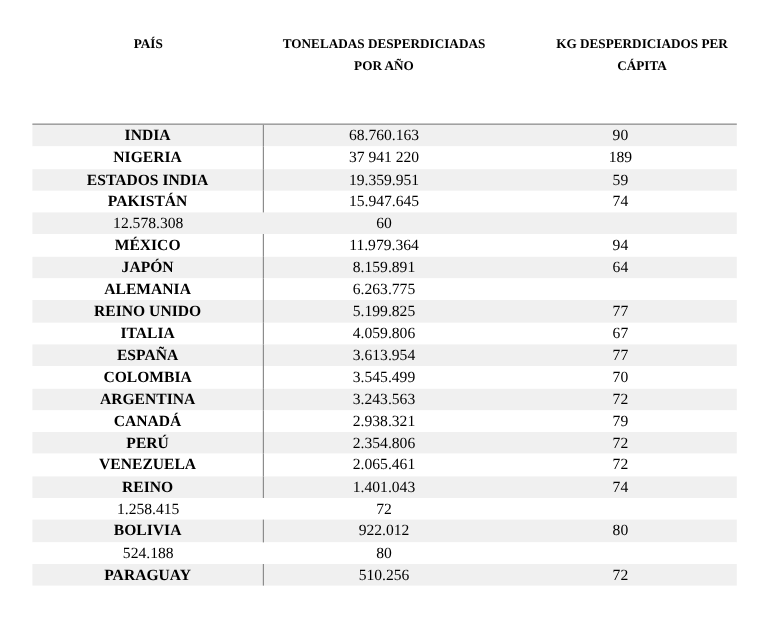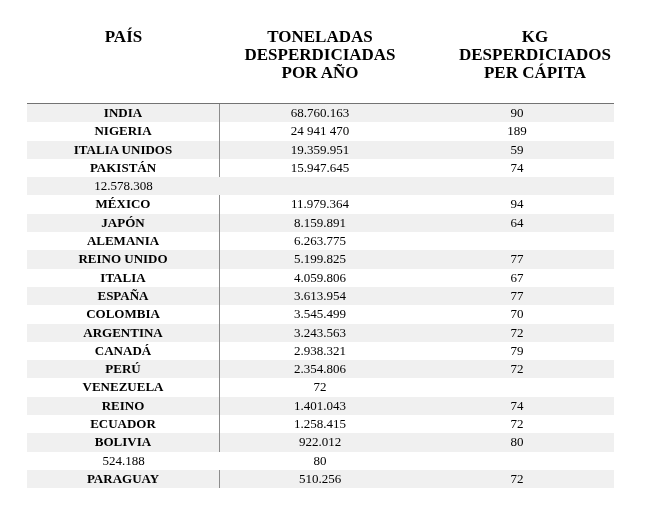--- a/index.html
+++ b/index.html
@@ -19,21 +19,21 @@
     color:var(--text);
     overflow:hidden;
   }
   .header-row{
     position:absolute;left:27px;top:28px;width:587px;
     display:grid;grid-template-columns:193px 200px 194px;
   }
   .header-cell{
     text-align:center;
     font-weight:bold;
-    font-size:17px;
+    font-size:11px;
     line-height:18px;
   }
   .header-cell .inner{display:inline-block;}
   .header-cell.h2 .inner{max-width:190px;}
   .header-cell.h3 .inner{max-width:182px;margin-left:36px;}
   .table-body{
     position:absolute;left:27px;top:103px;width:587px;
     border-top:1px solid var(--top-border);
   }
   .row{
@@ -72,35 +72,36 @@
   </div>
 
   <div class="table-body">
       <div class="row stripe">
         <div class="cell col-pais">INDIA</div>
         <div class="cell col-toneladas">68.760.163</div>
         <div class="cell col-kg">90</div>
       </div>
       <div class="row">
         <div class="cell col-pais">NIGERIA</div>
-        <div class="cell col-toneladas">24 941 470</div>
+        <div class="cell col-toneladas">37 941 220</div>
         <div class="cell col-kg">189</div>
       </div>
       <div class="row stripe">
-        <div class="cell col-pais">ITALIA UNIDOS</div>
+        <div class="cell col-pais">ESTADOS INDIA</div>
         <div class="cell col-toneladas">19.359.951</div>
         <div class="cell col-kg">59</div>
       </div>
       <div class="row">
         <div class="cell col-pais">PAKISTÁN</div>
         <div class="cell col-toneladas">15.947.645</div>
         <div class="cell col-kg">74</div>
       </div>
       <div class="row stripe">
         <div class="cell col-toneladas">12.578.308</div>
+        <div class="cell col-kg">60</div>
       </div>
       <div class="row">
         <div class="cell col-pais">MÉXICO</div>
         <div class="cell col-toneladas">11.979.364</div>
         <div class="cell col-kg">94</div>
       </div>
       <div class="row stripe">
         <div class="cell col-pais">JAPÓN</div>
         <div class="cell col-toneladas">8.159.891</div>
         <div class="cell col-kg">64</div>
@@ -139,29 +140,29 @@
         <div class="cell col-toneladas">2.938.321</div>
         <div class="cell col-kg">79</div>
       </div>
       <div class="row stripe">
         <div class="cell col-pais">PERÚ</div>
         <div class="cell col-toneladas">2.354.806</div>
         <div class="cell col-kg">72</div>
       </div>
       <div class="row">
         <div class="cell col-pais">VENEZUELA</div>
+        <div class="cell col-toneladas">2.065.461</div>
         <div class="cell col-kg">72</div>
       </div>
       <div class="row stripe">
         <div class="cell col-pais">REINO</div>
         <div class="cell col-toneladas">1.401.043</div>
         <div class="cell col-kg">74</div>
       </div>
       <div class="row">
-        <div class="cell col-pais">ECUADOR</div>
         <div class="cell col-toneladas">1.258.415</div>
         <div class="cell col-kg">72</div>
       </div>
       <div class="row stripe">
         <div class="cell col-pais">BOLIVIA</div>
         <div class="cell col-toneladas">922.012</div>
         <div class="cell col-kg">80</div>
       </div>
       <div class="row">
         <div class="cell col-toneladas">524.188</div>

